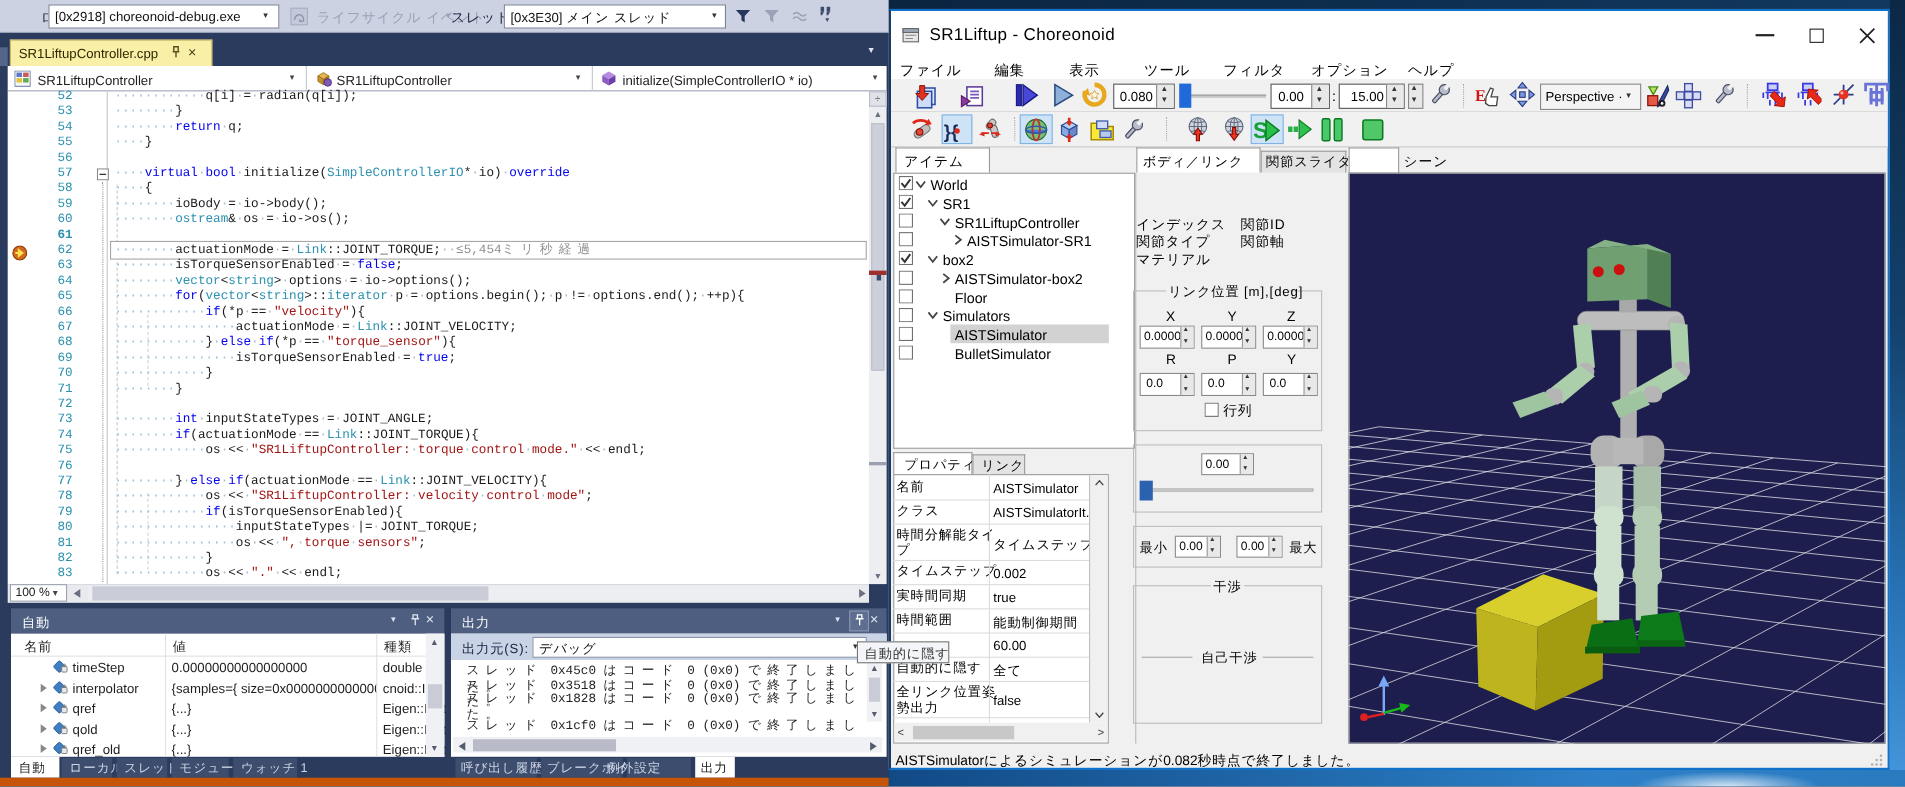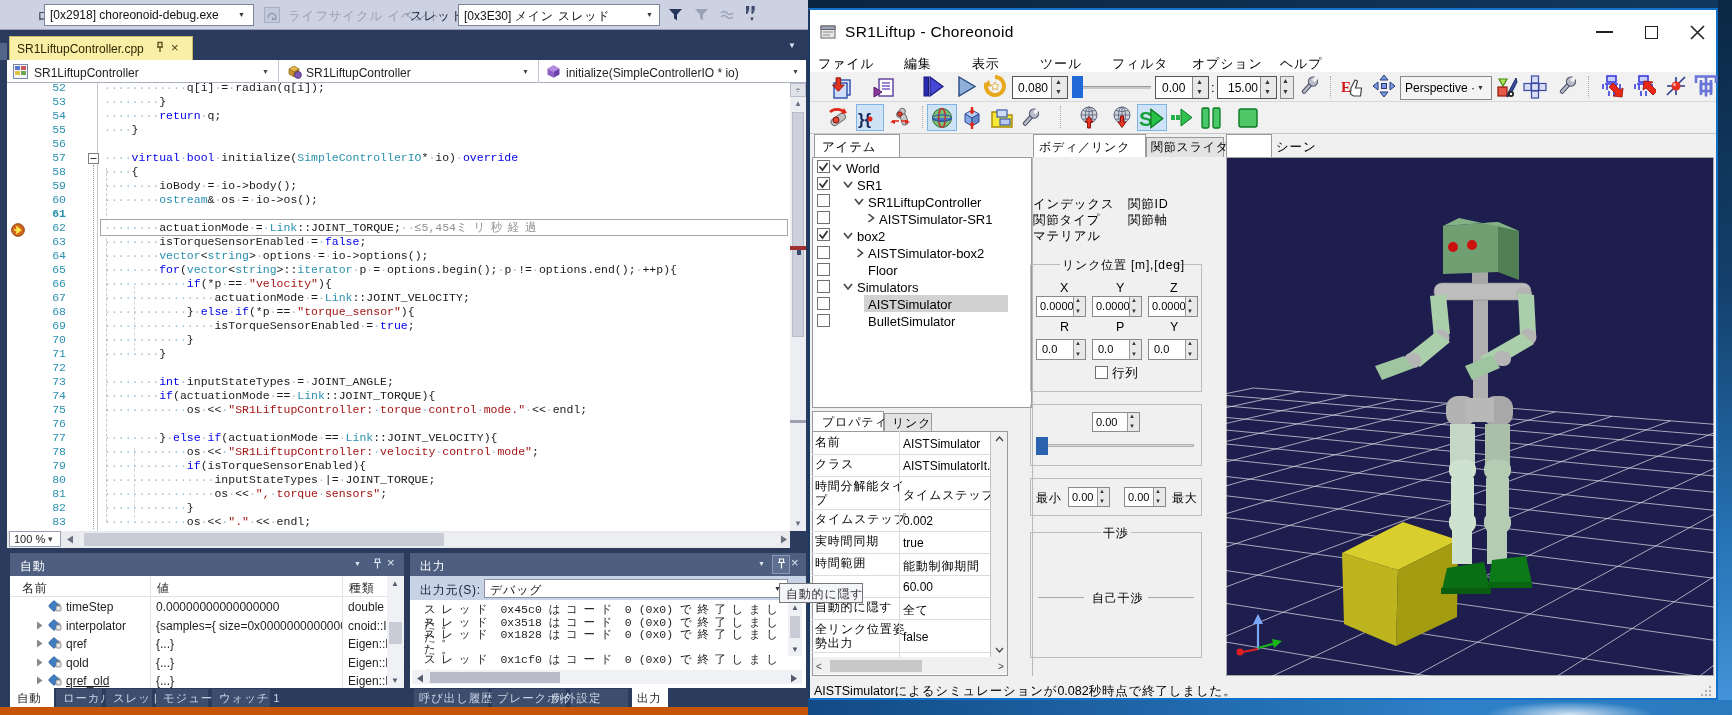--- a/index.html
+++ b/index.html
@@ -243,21 +243,21 @@
 <div class="a" style="left:156px;top:655.8000000000001px;font-size:12px;color:#1e1e1e;white-space:pre;max-width:186px;overflow:hidden">{...}</div>
 <div class="a" style="left:348px;top:655.8000000000001px;font-size:12px;color:#1e1e1e;white-space:pre;">Eigen::Mat</div>
 <svg class="a" style="left:36px;top:676.4000000000001px" width="7" height="9">
     <path d="M1,0.5 v8 L6.5,4.5 z" fill="#888"></path>
   </svg>
 <svg class="a" style="left:48px;top:674.4000000000001px" width="14" height="13">
     <rect x="2" y="2" width="8" height="8" rx="1.5" transform="rotate(45 6 6)" fill="#3f7ec2" stroke="#2a5a94" stroke-width="0.8"></rect>
     <rect x="8" y="6" width="5" height="5" rx="1" fill="#e8e8e8" stroke="#777" stroke-width="0.8"></rect>
     <path d="M9.3,6 v-1.3 a1.4,1.4 0 0 1 2.6,0 V6" stroke="#777" stroke-width="0.9" fill="none"></path>
   </svg>
-<div class="a" style="left:66px;top:674.4000000000001px;font-size:12px;color:#1e1e1e;white-space:pre;text-decoration:underline;">qref_old</div>
+<div class="a" style="left:66px;top:674.4000000000001px;font-size:12px;color:#1e1e1e;white-space:pre;">qref_old</div>
 <div class="a" style="left:156px;top:674.4000000000001px;font-size:12px;color:#1e1e1e;white-space:pre;max-width:186px;overflow:hidden">{...}</div>
 <div class="a" style="left:348px;top:674.4000000000001px;font-size:12px;color:#1e1e1e;white-space:pre;">Eigen::Mat</div>
 <div class="a" style="left:387px;top:576px;width:17px;height:112px;background:#f0f1f4"></div>
 <div class="a" style="left:391px;top:579px;font-size:8px;color:#555c6e;white-space:pre;">▲</div>
 <div class="a" style="left:389px;top:622px;width:13px;height:22px;background:#c9ccd6"></div>
 <div class="a" style="left:391px;top:676px;font-size:8px;color:#555c6e;white-space:pre;">▼</div>
 <div class="a" style="left:10px;top:688px;width:44px;height:19px;background:#ffffff"></div>
 <div class="a" style="left:17px;top:691px;font-size:11.5px;color:#1e1e1e;white-space:pre;"><span class="j">自動</span></div>
 <div class="a" style="left:56px;top:689px;width:46px;height:18px;background:#3d4d6e"></div>
 <div class="a" style="left:63px;top:691px;font-size:11.5px;color:#ccd4e4;white-space:pre;"><span class="j">ローカル</span></div>

